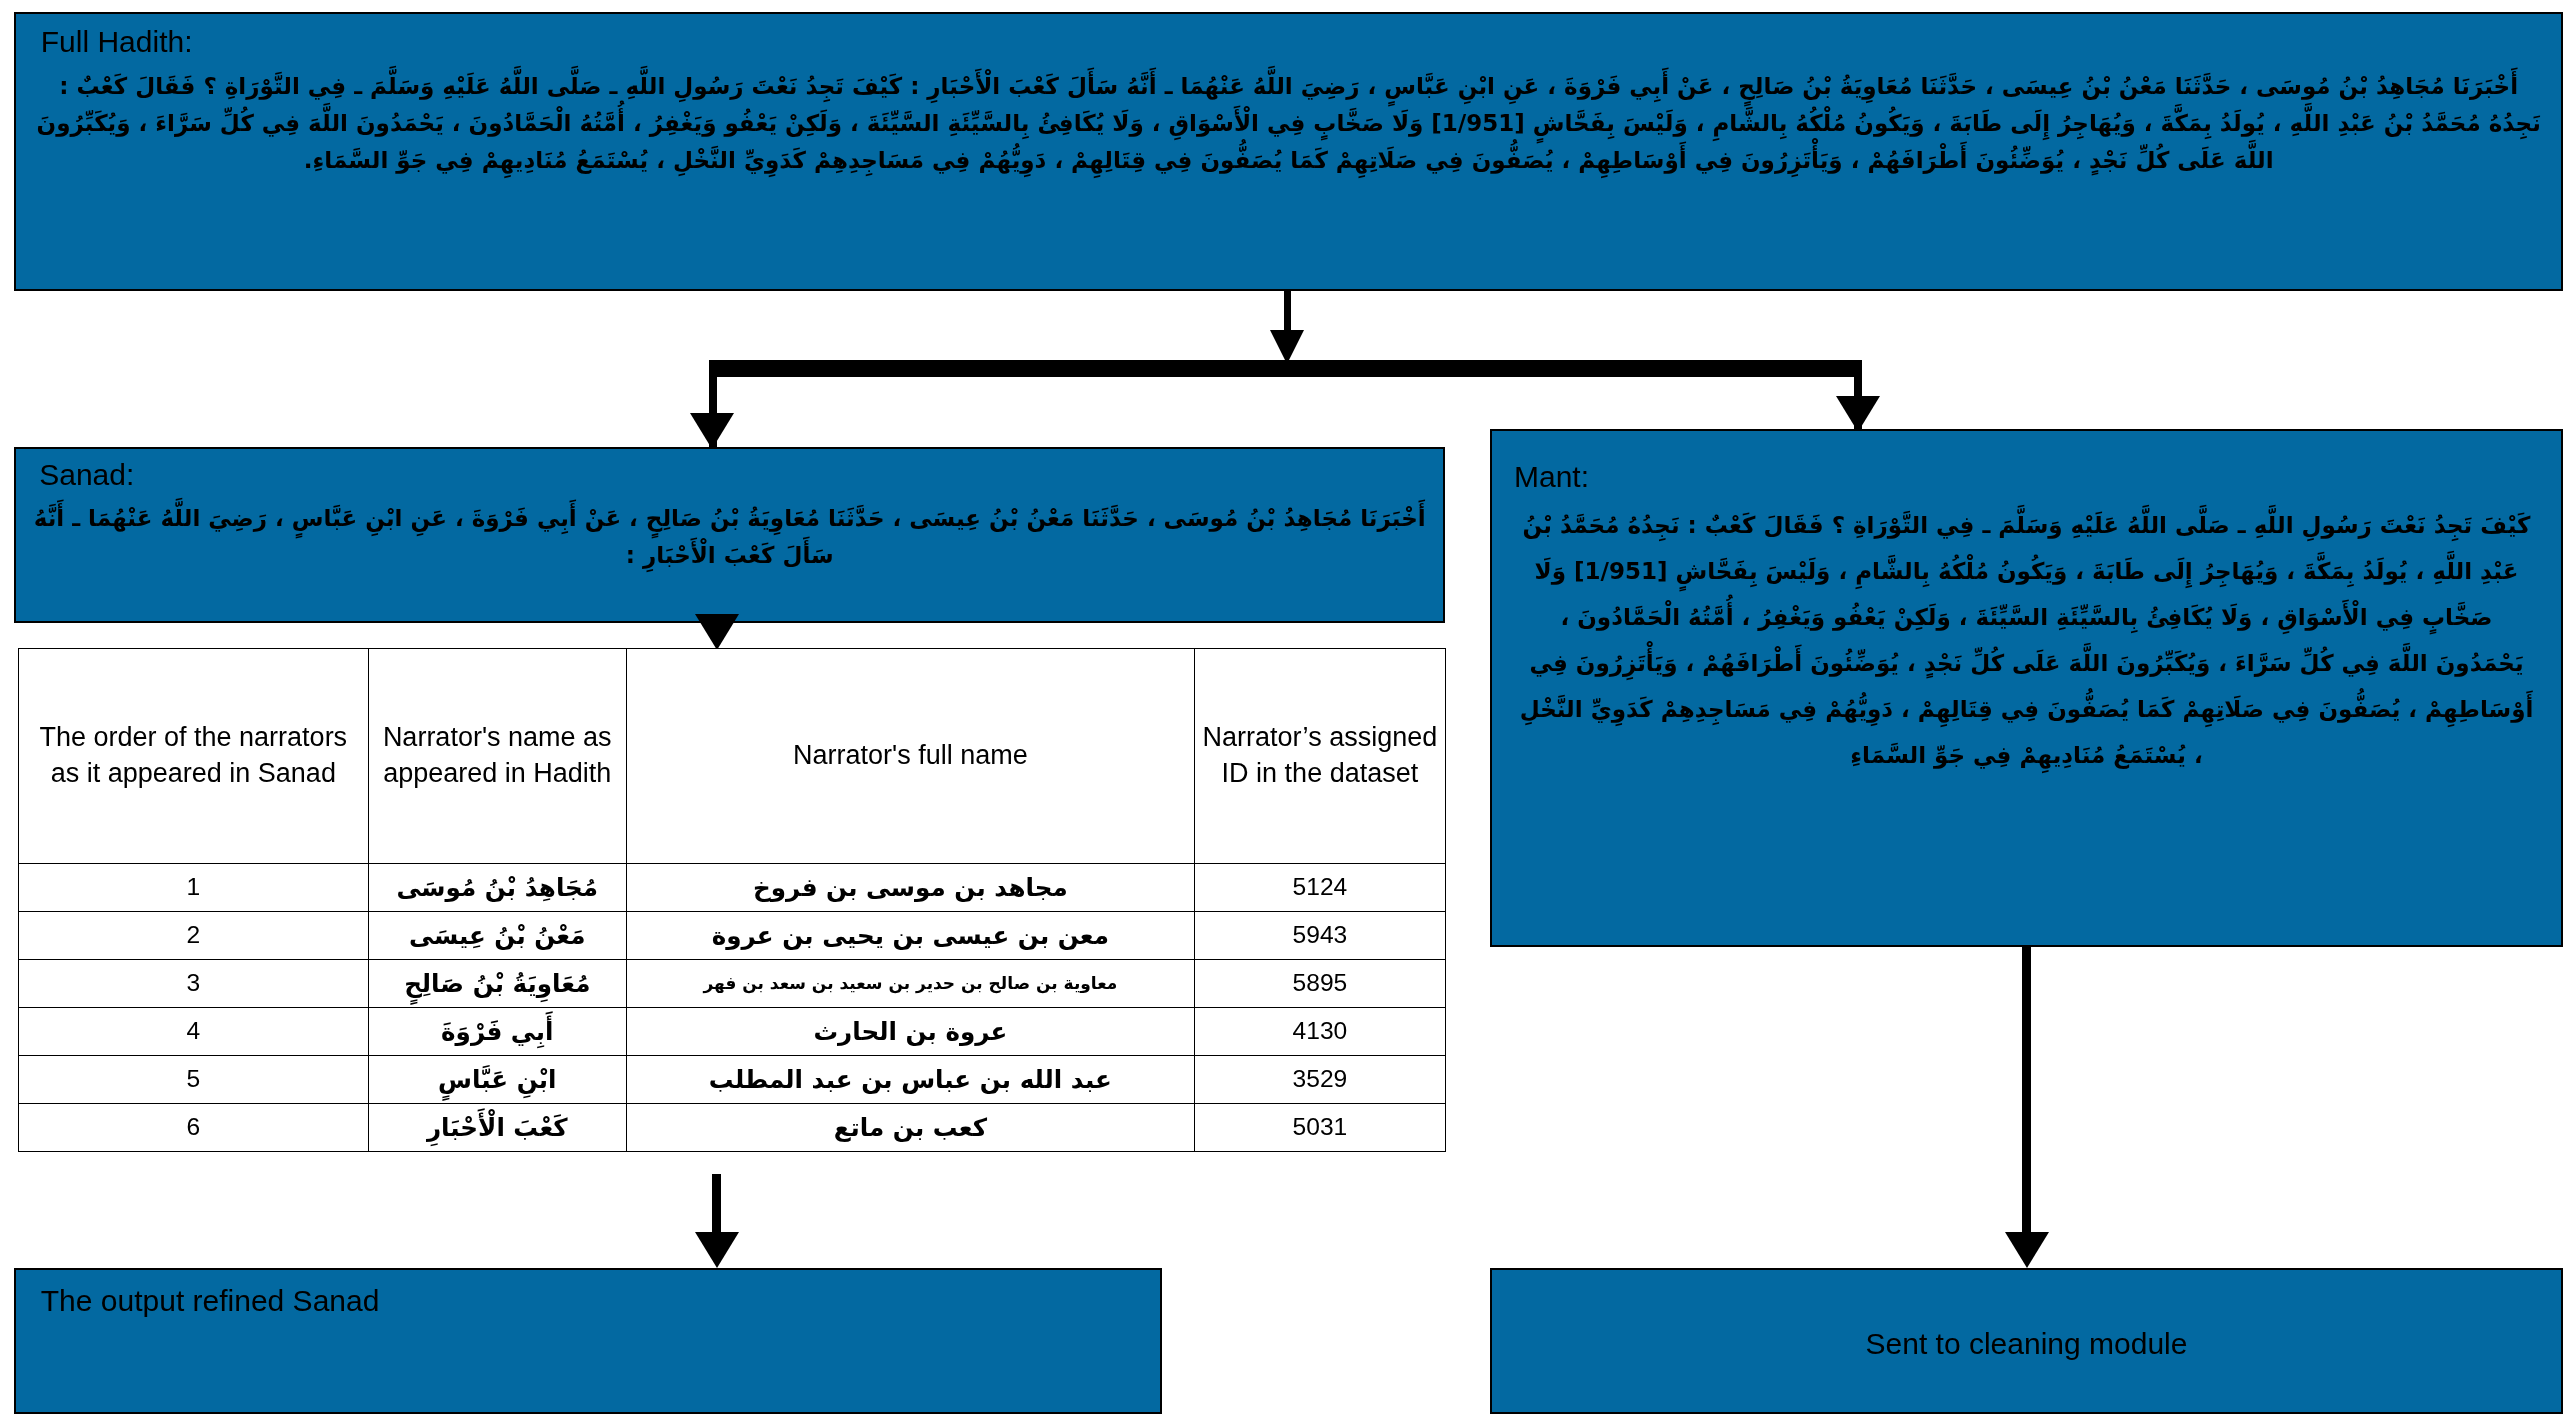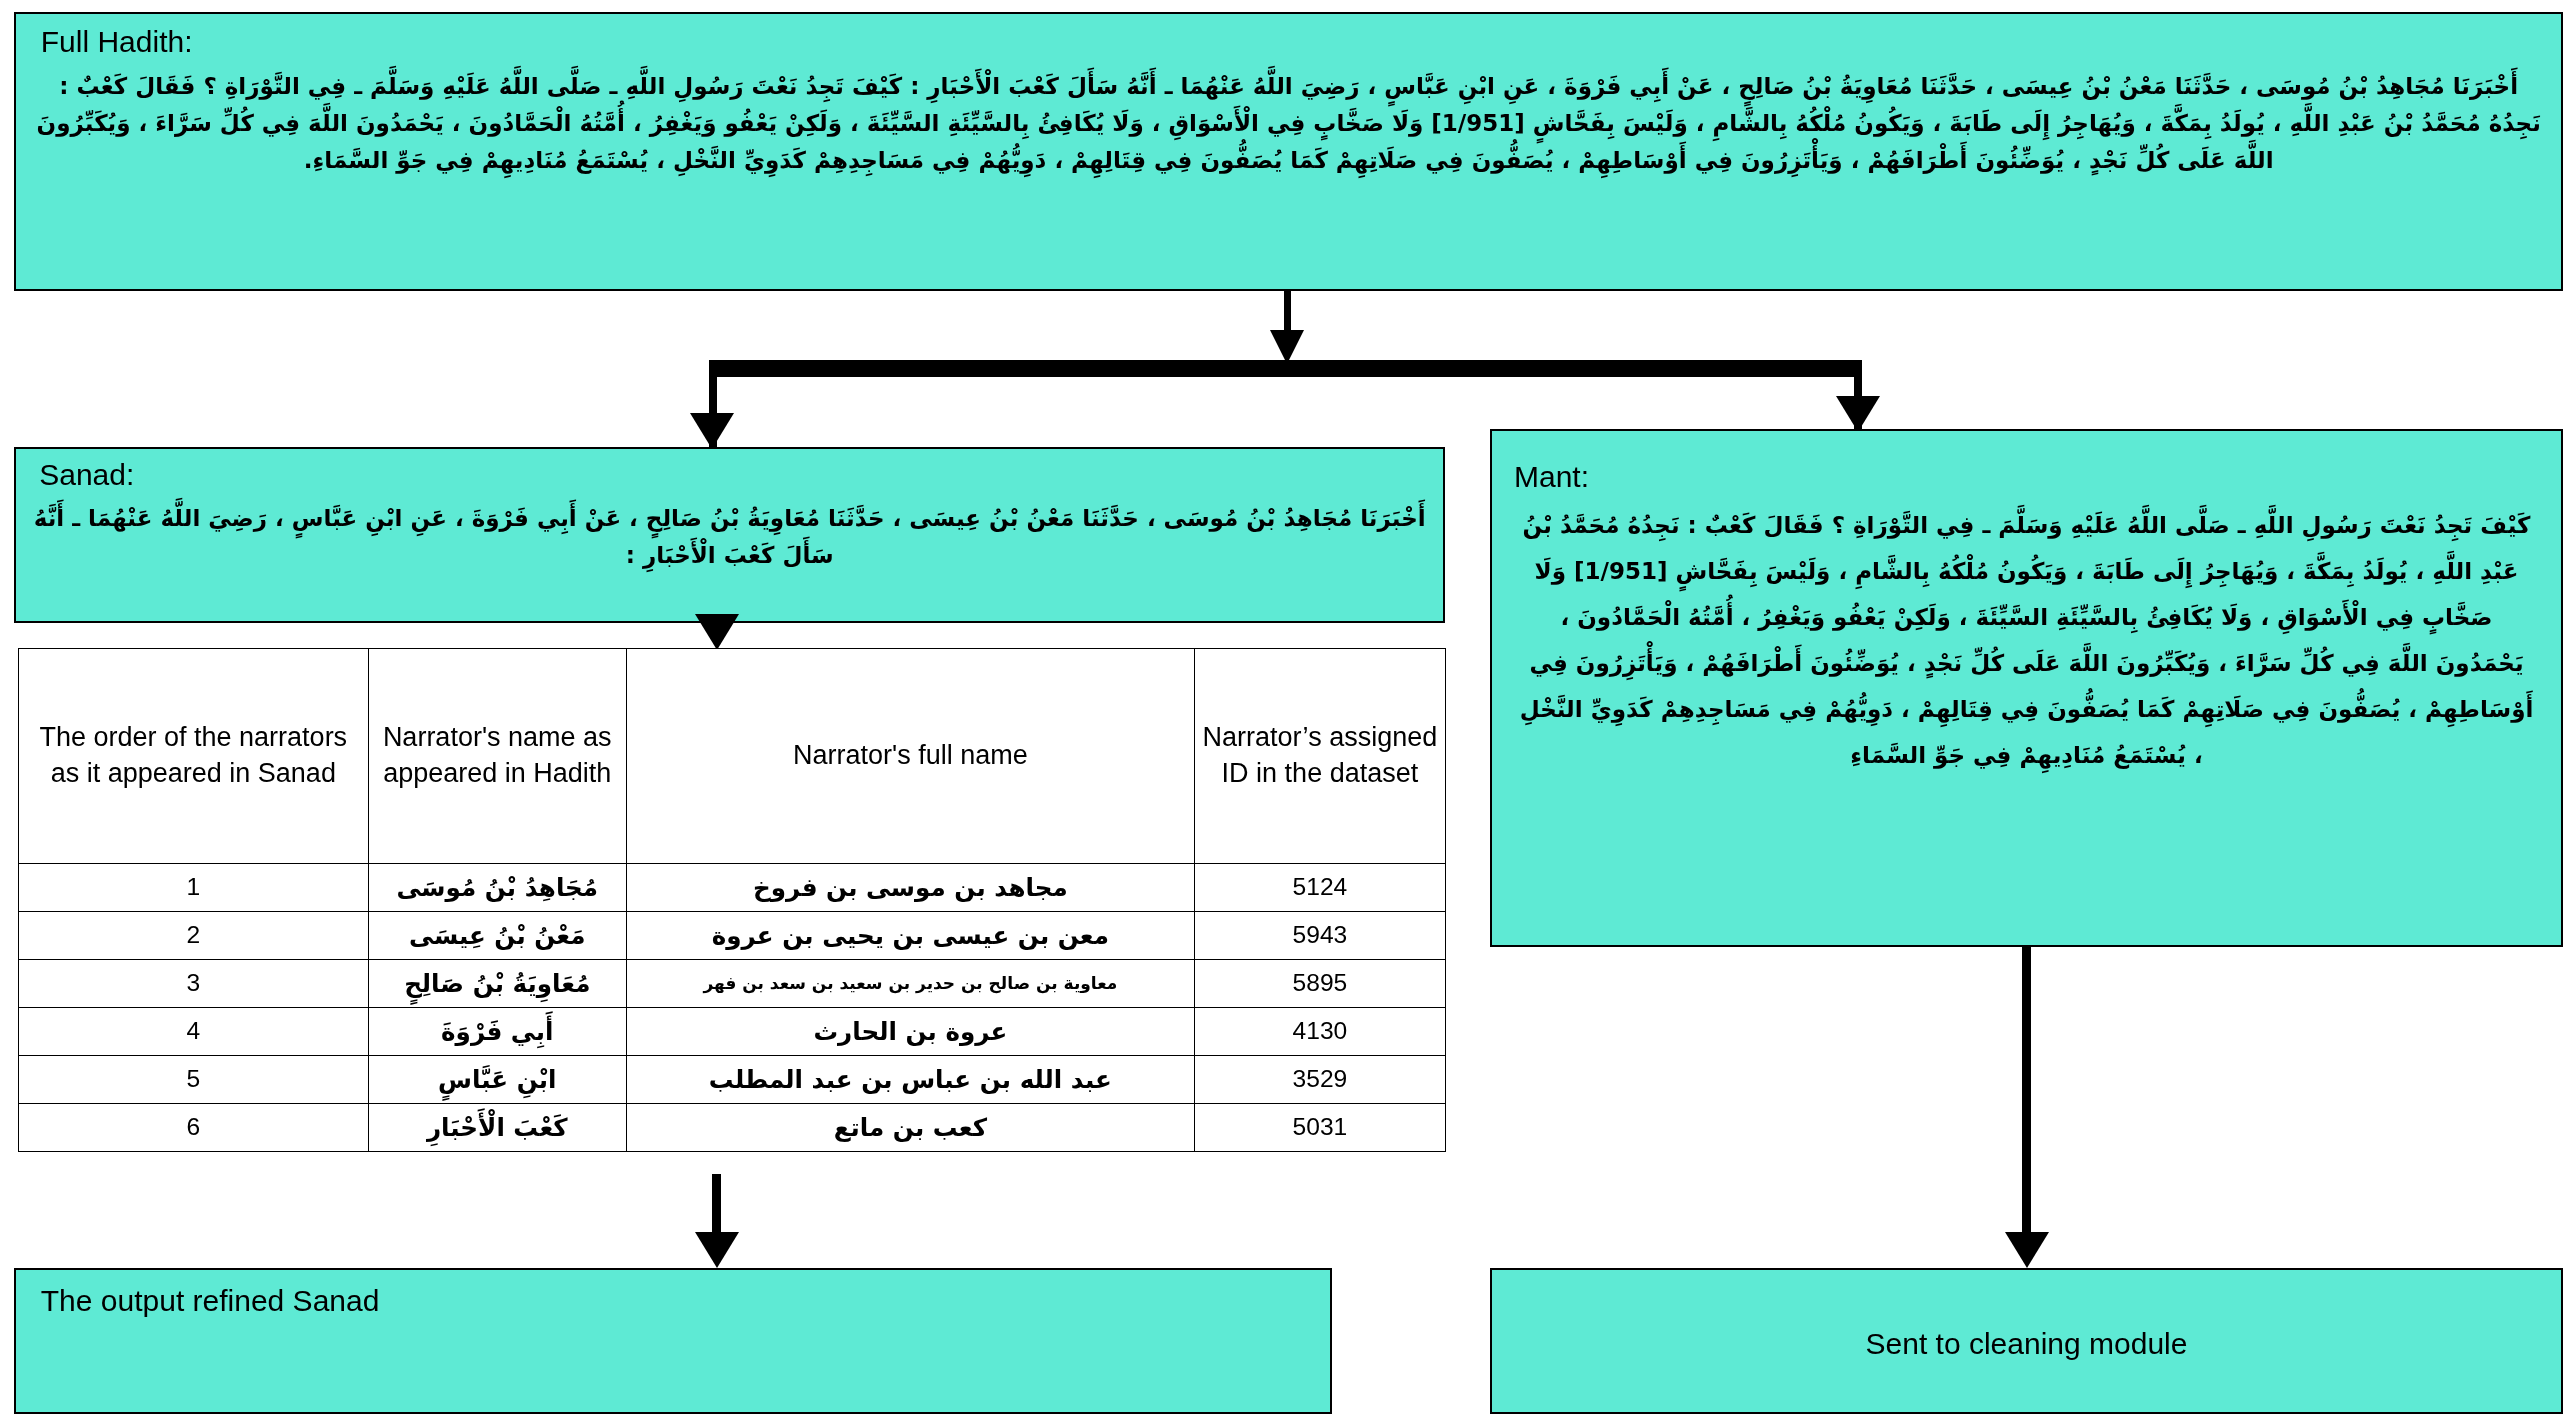--- a/index.html
+++ b/index.html
@@ -4,21 +4,21 @@
 <style>
   html,body{margin:0;padding:0;background:#fff;}
   body{
     width:2576px;height:1424px;position:relative;
     font-family:"Liberation Sans", sans-serif;
     -webkit-font-smoothing:antialiased;
   }
   .box{
     position:absolute;
     border:2.6px solid #000;
-    background:#5eead4;
+    background:#0369a1;
     box-sizing:border-box;
   }
   .label-en{
     font-family:"Liberation Sans", sans-serif;
     font-size:30px;
     color:#000;
     line-height:1.1;
   }
   .ar{
     direction:rtl;
@@ -109,21 +109,21 @@
     direction:rtl;
     font-size:23px;
   }
   td.arcell.small{font-size:17px;}
   col.c1{width:24.5%;}
   col.c2{width:18.1%;}
   col.c3{width:39.8%;}
   col.c4{width:17.6%;}
 
   
-  #refined-sanad-box{left:14.2px;top:1268px;width:1318px;height:146px;}
+  #refined-sanad-box{left:14.2px;top:1268px;width:1148px;height:146px;}
   #refined-title{position:absolute;left:24.6px;top:14.2px;}
   #refined-value{
     position:absolute;left:0;right:0;top:79px;
     text-align:center;font-size:31px;color:#000;
     font-family:"Liberation Sans", sans-serif;
   }
   #cleaning-box{left:1490px;top:1268px;width:1073px;height:146px;text-decoration:underline;}
   #cleaning-label{
     position:absolute;left:0;right:0;top:57px;
     text-align:center;font-size:30px;color:#000;

